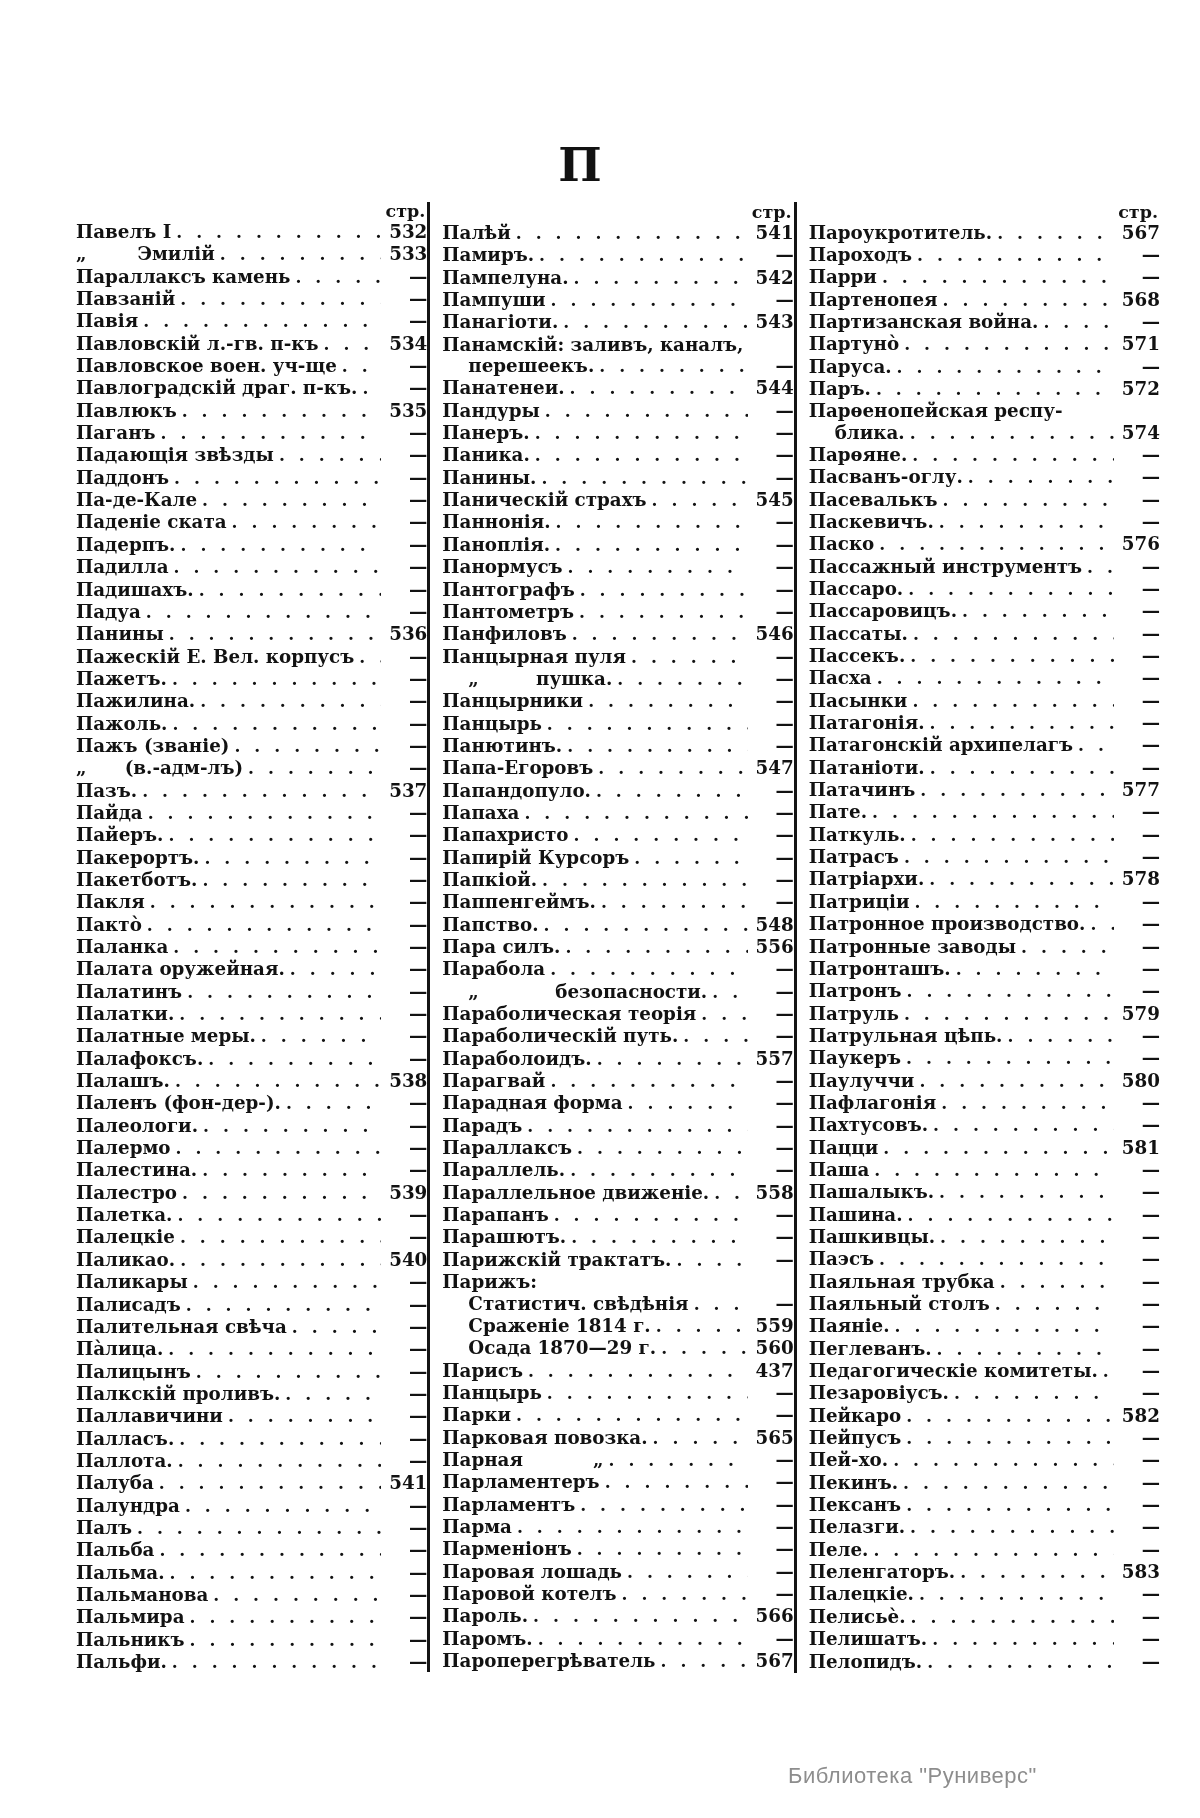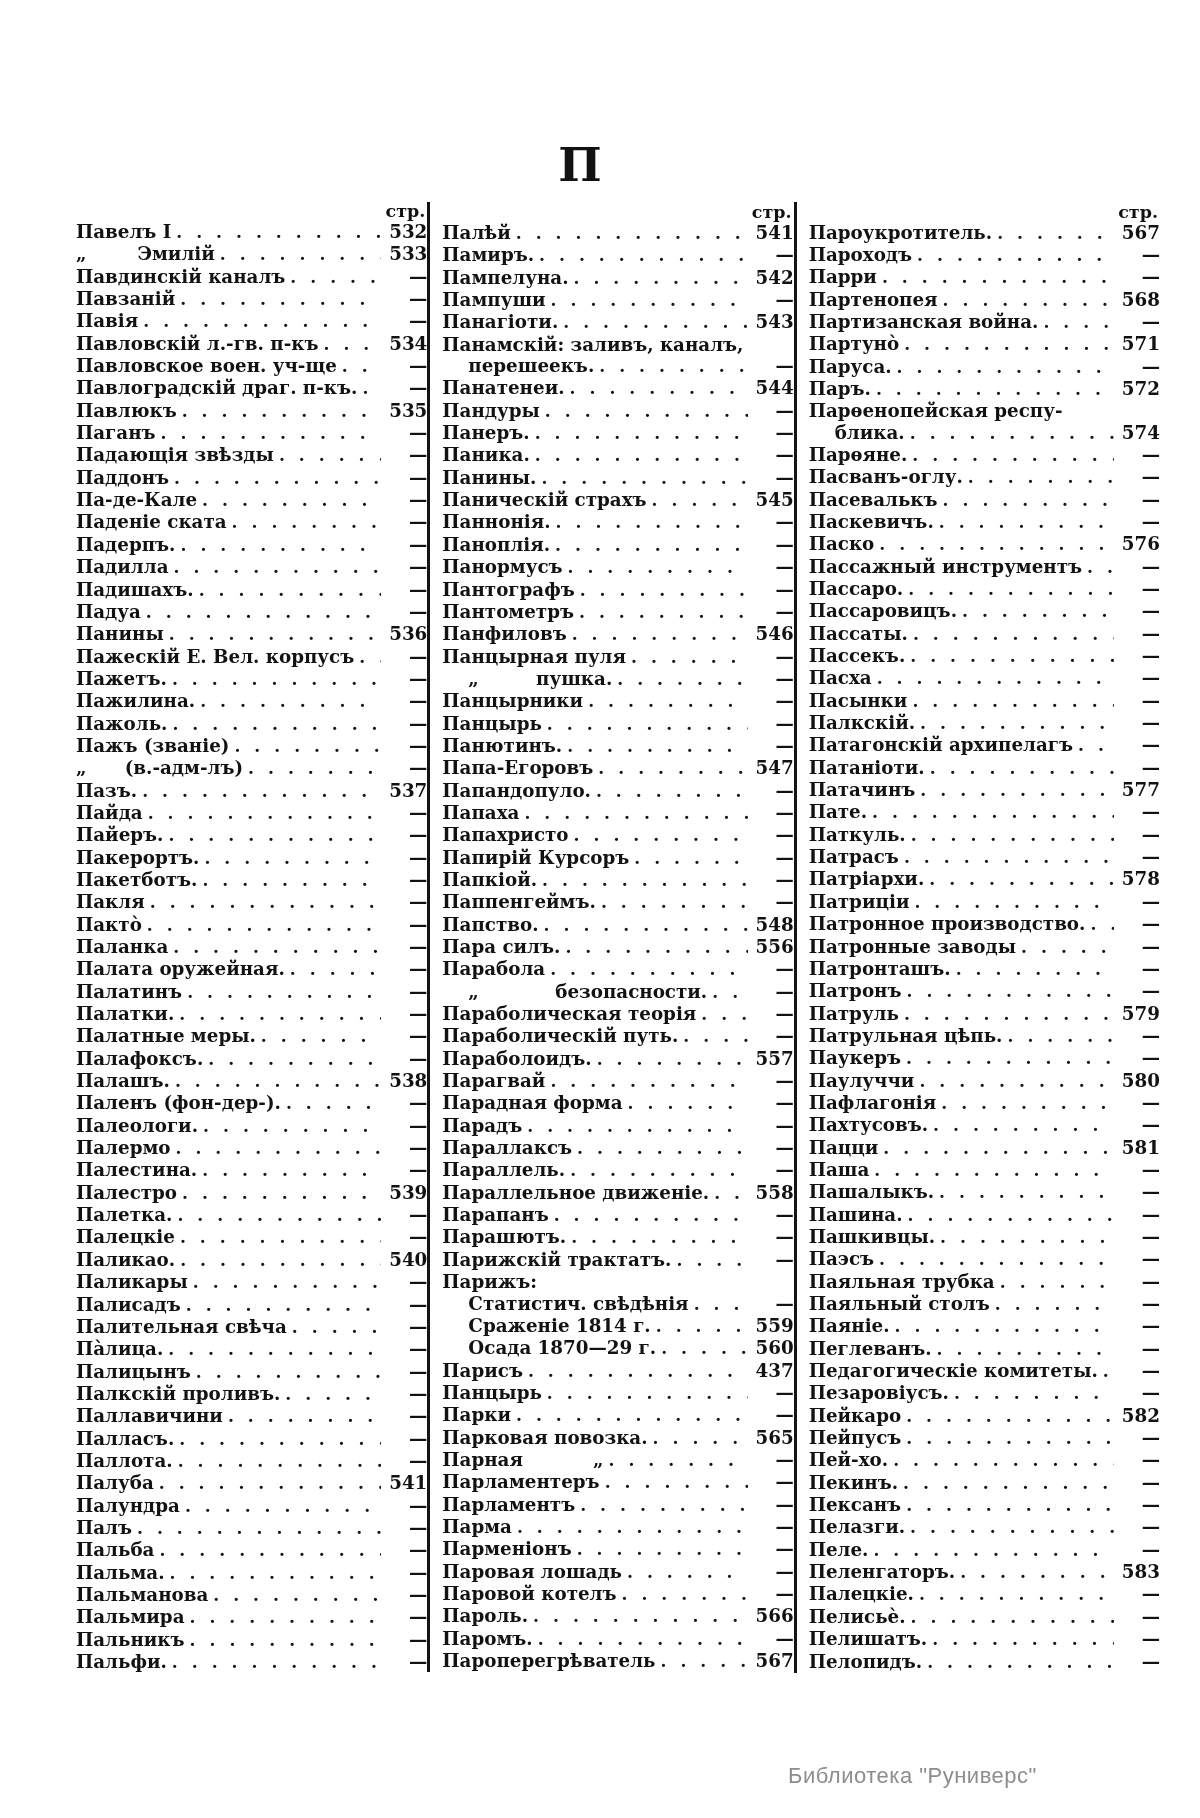--- a/index.html
+++ b/index.html
@@ -64,21 +64,21 @@
           <span class="name">Павелъ I</span>
           <span class="dots">........................................</span>
           <span class="pageno">532</span>
         </div>
         <div class="row">
           <span class="name">„        Эмилій</span>
           <span class="dots">........................................</span>
           <span class="pageno">533</span>
         </div>
         <div class="row">
-          <span class="name">Павдинскій каналъ</span>
+          <span class="name">Параллаксъ камень</span>
           <span class="dots">........................................</span>
           <span class="pageno">—</span>
         </div>
         <div class="row">
           <span class="name">Павзаній</span>
           <span class="dots">........................................</span>
           <span class="pageno">—</span>
         </div>
         <div class="row">
           <span class="name">Павія</span>
@@ -820,21 +820,21 @@
           <span class="name">Пасха</span>
           <span class="dots">........................................</span>
           <span class="pageno">—</span>
         </div>
         <div class="row">
           <span class="name">Пасынки</span>
           <span class="dots">........................................</span>
           <span class="pageno">—</span>
         </div>
         <div class="row">
-          <span class="name">Палкскій.</span>
+          <span class="name">Патагонія.</span>
           <span class="dots">........................................</span>
           <span class="pageno">—</span>
         </div>
         <div class="row">
           <span class="name">Патагонскій архипелагъ</span>
           <span class="dots">........................................</span>
           <span class="pageno">—</span>
         </div>
         <div class="row">
           <span class="name">Патаніоти.</span>

